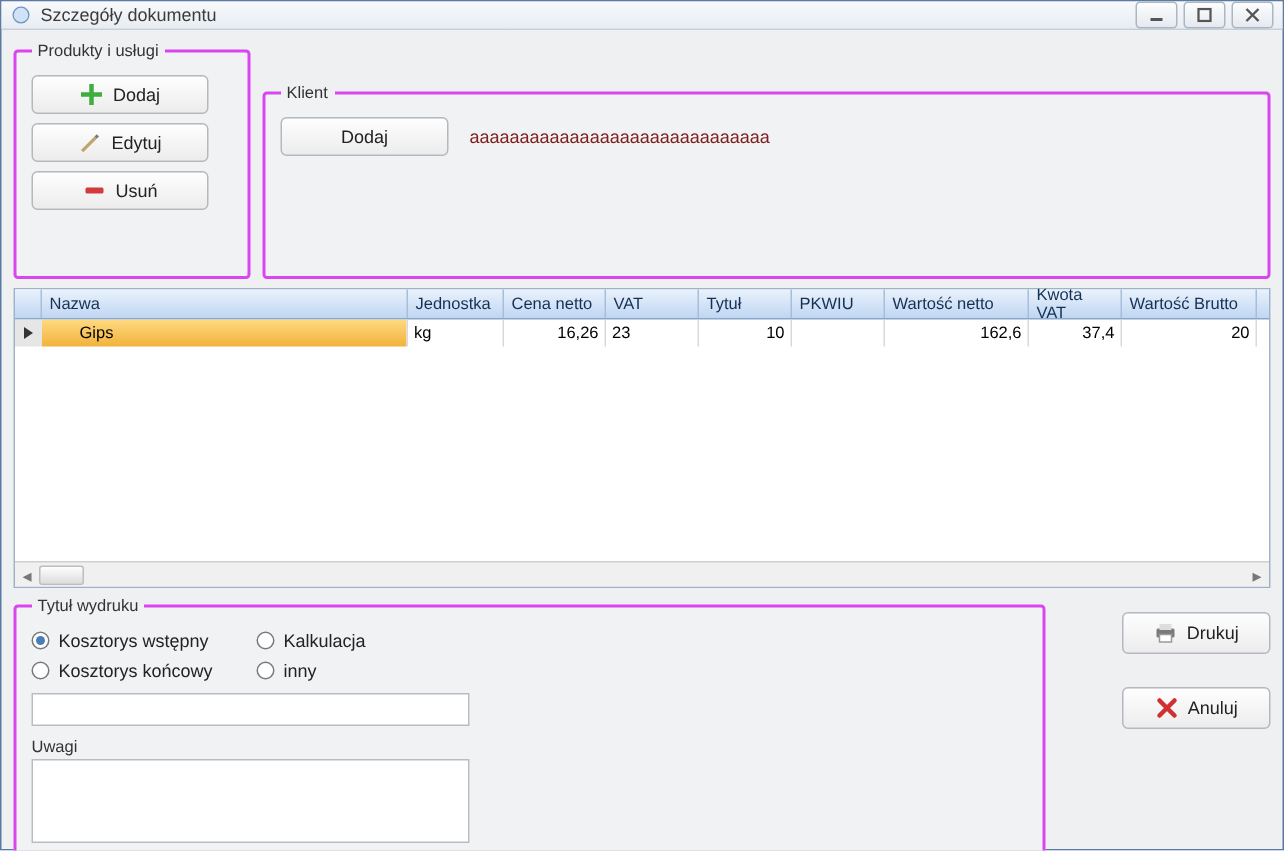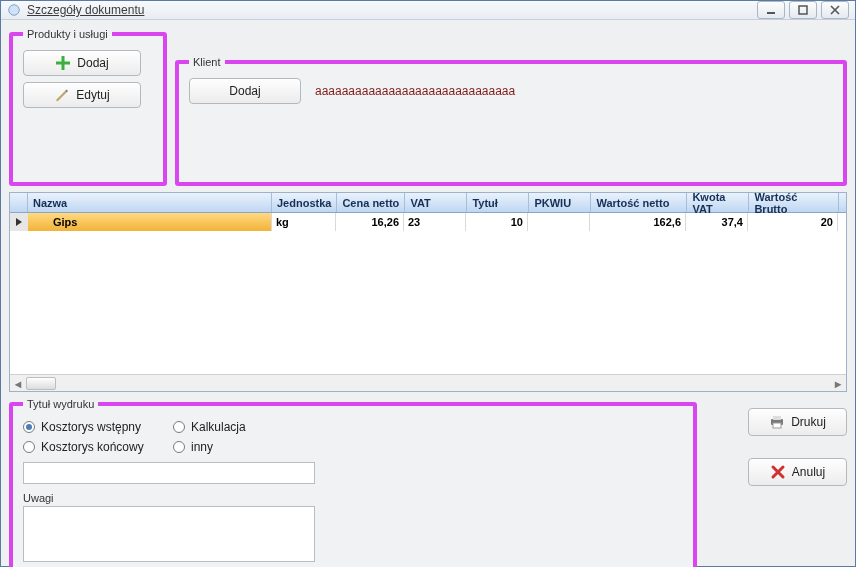--- a/index.html
+++ b/index.html
@@ -3,44 +3,44 @@
 <meta charset="utf-8">
 <style>
   * { box-sizing: border-box; }
   html, body { margin:0; padding:0; font-family: "Segoe UI", Tahoma, sans-serif; font-size:12px; }
   body { background:#fff; }
   .window { width:856px; height:567px; border:1px solid #5a7aa3; background:#eef0f2; position:relative;
     display:flex; flex-direction:column; }
   .titlebar { height:28px; background:linear-gradient(#f7f9fb,#e8edf3); border-bottom:1px solid #c7d0da;
     display:flex; align-items:center; padding:0 6px; }
   .titlebar .icon-sm { width:14px; height:14px; margin-right:6px; }
-  .title { color:#3b3b3b; font-size:12px; flex:0 0 auto;text-decoration:underline; }
+  .title { color:#3b3b3b; font-size:12px; flex:0 0 auto; }
   .title-space { flex:1; }
   .winbtns { display:flex; gap:4px; }
   .winbtn { width:28px; height:18px; border:1px solid #a9b7c5; border-radius:3px;
     background:linear-gradient(#fdfdfd,#e5eaf0); display:flex; align-items:center; justify-content:center;
     color:#5a5a5a; cursor:pointer; }
   .winbtn svg { width:12px; height:10px; }
   .client { flex:1; padding:8px; display:flex; flex-direction:column; gap:6px; }
   .top { display:flex; gap:8px; }
-  fieldset { border:4px solid #d946ef; border-radius:3px; padding:10px 10px 12px 10px; margin:0;
+  fieldset { border:2px solid #d946ef; border-radius:3px; padding:10px 10px 12px 10px; margin:0;
     background:#f1f2f4; }
   legend { font-size:11px; color:#333; padding:0 4px; }
   .fs-products { width:158px; }
   .fs-klient { flex:1; min-height:130px; display:flex; gap:14px; align-items:flex-start;margin-top:28px; }
   .btn { display:flex; align-items:center; justify-content:center; gap:6px;
     height:26px; border:1px solid #b5b9bd; border-radius:4px;
     background:linear-gradient(#fefefe,#ececec); cursor:pointer; font-size:12px; color:#222;
     padding:0 10px; }
   .btn-stack { display:flex; flex-direction:column; gap:6px; }
   .btn-stack .btn { width:118px; }
   .klient-add { width:112px; }
   .klient-text { color:#7f1d1d; padding-top:6px; font-size:12px; }
   .icon16 { width:16px; height:16px; flex:0 0 16px; }
-  .grid-wrap { border:1px solid #9db1c9; background:#fff; flex:0 0 200px; display:flex; flex-direction:column;font-weight:bold; }
+  .grid-wrap { border:1px solid #9db1c9; background:#fff; flex:0 0 200px; display:flex; flex-direction:column; }
   .grid-head { display:flex; background:linear-gradient(#eaf2fc,#bfd6f2); border-bottom:1px solid #8aa6c8;
     font-size:11px; color:#143055; height:20px; }
   .gh { border-right:1px solid #a7bedb; padding:2px 5px; display:flex; align-items:center; }
   .ghsel { flex:0 0 18px; background:linear-gradient(#eaf2fc,#bfd6f2); border-right:1px solid #a7bedb; }
   .grid-body { flex:1; overflow:hidden; position:relative; }
   .grow { display:flex; height:18px; font-size:11px; }
   .gcell { border-right:1px solid #d9d9d9; padding:1px 4px; display:flex; align-items:center; }
   .rowsel { flex:0 0 18px; background:#e6e6e6; display:flex; align-items:center; justify-content:center; }
   .rowsel svg { width:8px; height:8px; }
   .row-selected .gcell.c0 { background:linear-gradient(#ffd981,#f2b33a);padding-left:25px; }
@@ -120,20 +120,28 @@
           </div>
           <div class="btn">
             <span class="icon16">
               <svg viewBox="0 0 16 16">
                   <path d="M2 13 L11 4 L12.5 5.5 L3.5 14.5 Z" fill="#c0a46b"></path>
                   <path d="M11 4 L12.5 5.5 L14 4 L12.5 2.5 Z" fill="#7a7a7a"></path>
                 </svg>
             </span>
             <span>Edytuj</span>
           </div>
+          <div class="btn">
+            <span class="icon16">
+              <svg viewBox="0 0 16 16">
+                  <rect x="2" y="6" width="12" height="4" rx="1" fill="#d23b3b"></rect>
+                </svg>
+            </span>
+            <span>Usuń</span>
+          </div>
         </div>
       </fieldset>
 
       <fieldset class="fs-klient">
         <legend>Klient</legend>
         <div class="btn klient-add">
           <span>Dodaj</span>
         </div>
         <div class="klient-text">aaaaaaaaaaaaaaaaaaaaaaaaaaaaaa</div>
       </fieldset>

